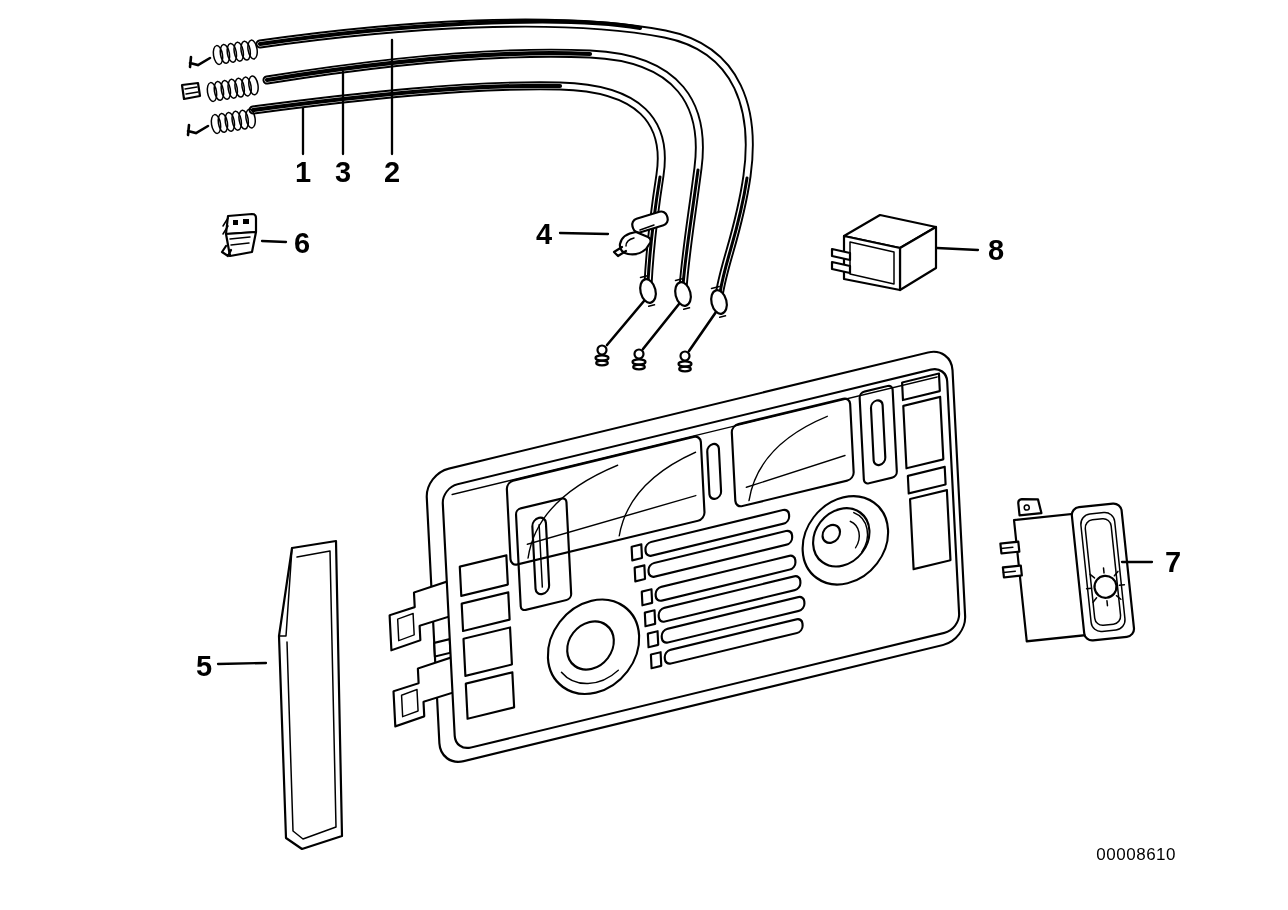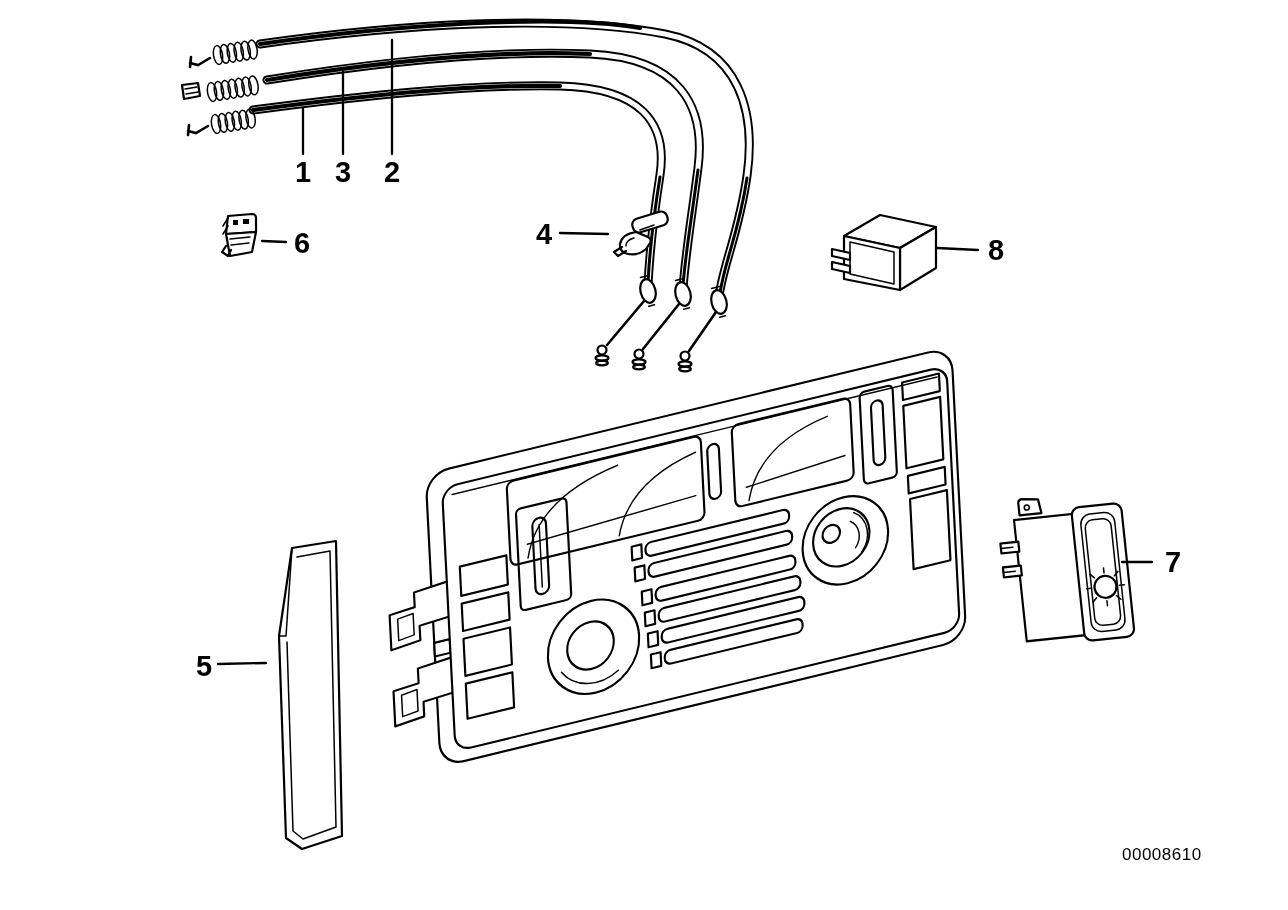--- a/index.html
+++ b/index.html
@@ -17,21 +17,21 @@
   .core   { fill:none; stroke:#000; stroke-width:4.2; stroke-linecap:round; }
   .core2  { fill:none; stroke:#000; stroke-width:3;   stroke-linecap:round; }
   .rod    { fill:none; stroke:#000; stroke-width:2.6; stroke-linecap:round; }
   .leader { stroke:#000; stroke-width:2.3; stroke-linecap:round; }
   .callout {
     position:absolute; transform:translate(-50%,-50%);
     font-weight:700; font-size:29px; line-height:1; color:#000;
     cursor:pointer; user-select:none;
   }
   .diagram-id {
-    position:absolute; left:1122px; top:845px; width:100px; text-align:left;
+    position:absolute; left:1076px; top:845px; width:100px; text-align:right;
     font-size:17px; font-weight:400; letter-spacing:0.5px; color:#000;
   }
 </style>
 </head>
 <body>
 
 <div class="stage">
 
 <svg width="1288" height="910" viewBox="0 0 1288 910">
 

